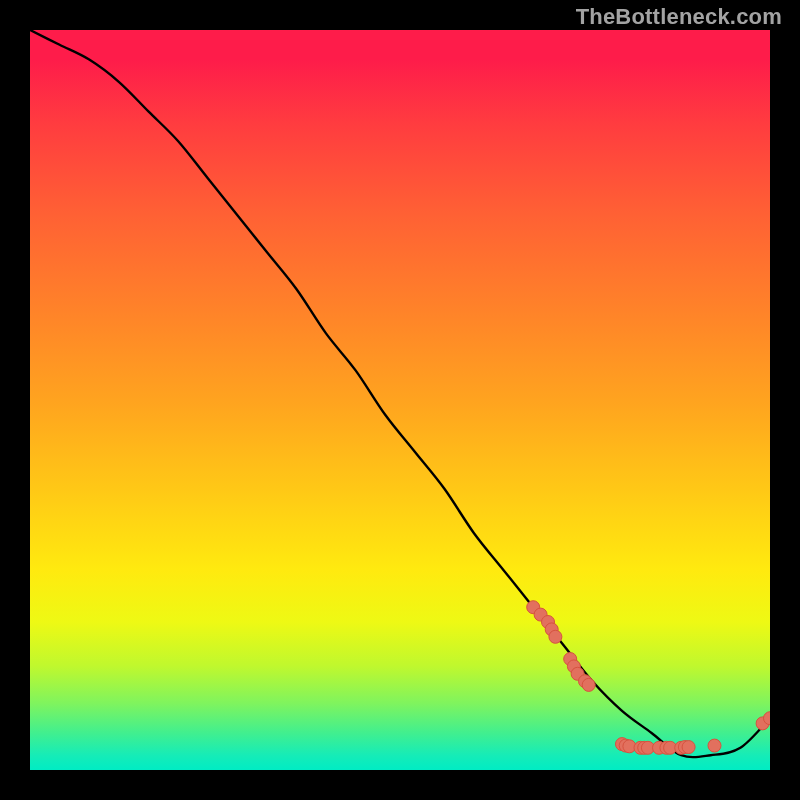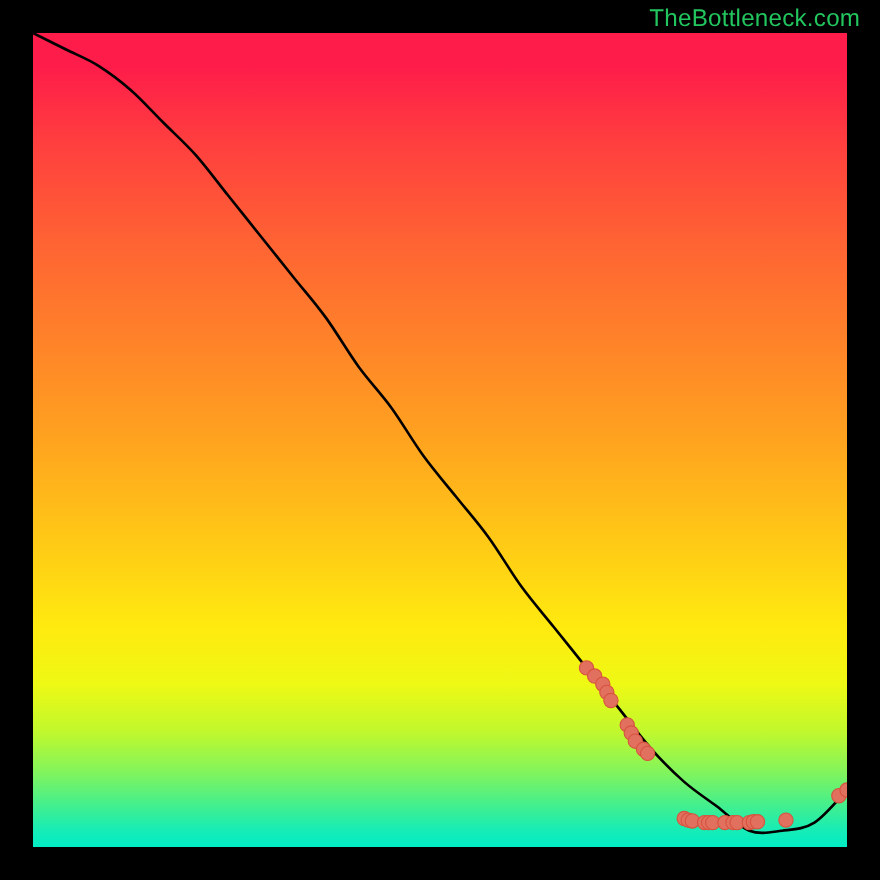--- a/index.html
+++ b/index.html
@@ -14,23 +14,23 @@
   .frame {
     position: relative;
     width: 800px;
     height: 800px;
     background: #000;
   }
   .watermark {
     position: absolute;
     top: 4px;
     right: 18px;
-    color: #22c55e;
+    color: #a3a3a3;
     font-size: 22px;
-    font-weight: 400;
+    font-weight: 700;
     letter-spacing: 0.2px;
     z-index: 5;
   }
   .plot {
     position: absolute;
     left: 30px;
     top: 30px;
     width: 740px;
     height: 740px;
     

